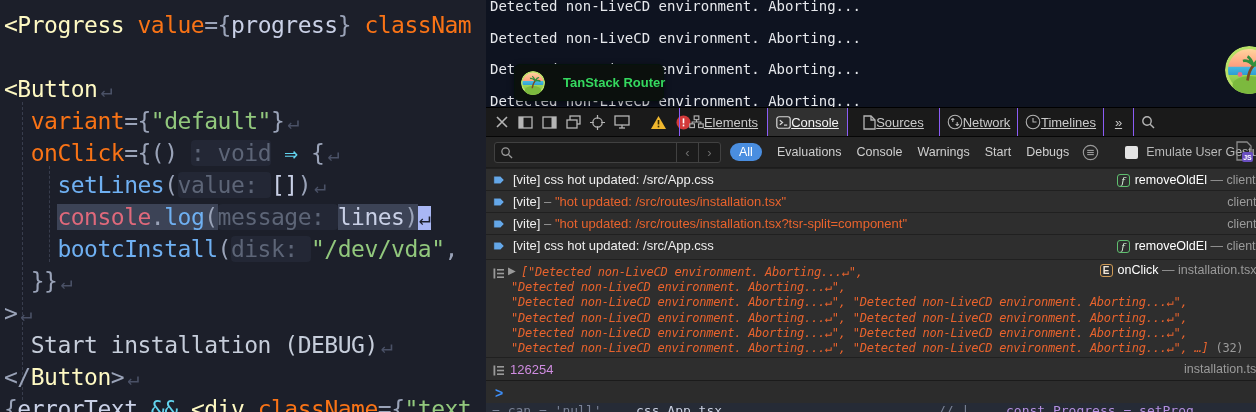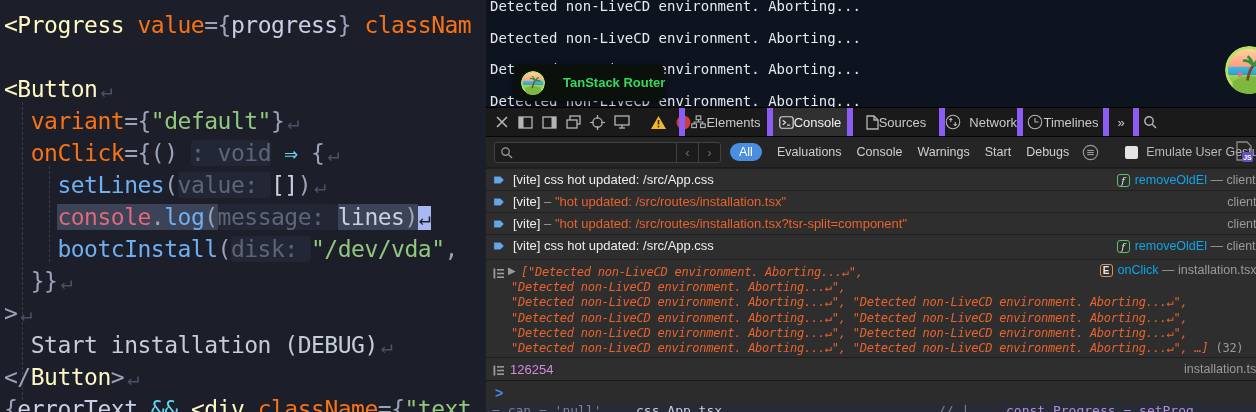--- a/index.html
+++ b/index.html
@@ -24,21 +24,21 @@
   .tooltip .tdiv{width:1px;height:23px;background:#262c28;margin:0 0 0 8px;}
   .tooltip .tlabel{color:#35d95f;font-size:13px;font-weight:700;margin-left:10px;white-space:nowrap;}
   .palm{border-radius:50%;overflow:hidden;flex:0 0 auto;}
   .favicon{position:absolute;left:739px;top:46px;width:48px;height:48px;}
   
   .devtools{position:absolute;left:0;top:107px;width:770px;height:296px;background:#2e2e2e;border-top:1px solid #000;box-sizing:border-box;}
   .tabbar{position:absolute;left:0;top:0;width:770px;height:29px;background:#1a1a1a;border-bottom:1px solid #060606;box-sizing:border-box;display:flex;align-items:stretch;}
   .tbicons{display:flex;align-items:center;gap:9px;padding:0 6px 0 9px;width:193px;box-sizing:border-box;}
   .tbicons svg{display:block}
   .tbsep{width:1px;height:18px;background:#3c3c3c;margin:0 1px;}
-  .tab{display:flex;align-items:center;justify-content:center;color:#c9c9c9;font-size:13px;border-left:6px solid #8b5cf6;box-sizing:border-box;cursor:default;}
+  .tab{display:flex;align-items:center;justify-content:center;color:#c9c9c9;font-size:13px;border-left:1px solid #8b5cf6;box-sizing:border-box;cursor:default;text-decoration:underline;}
   .tab.active{background:#303030;color:#f2f2f2;}
   .tab svg{display:block}
   .filterbar{position:absolute;left:0;top:29px;width:770px;height:31px;background:#252525;border-bottom:1px solid #1c1c1c;box-sizing:border-box;display:flex;align-items:center;}
   .searchwrap{margin-left:8px;width:252px;height:21px;background:#1b1b1b;border:1px solid #414141;border-radius:3px;display:flex;align-items:center;box-sizing:border-box;}
   .searchwrap input{flex:1;background:transparent;border:0;outline:none;color:#ddd;font-size:12px;min-width:0;}
   .navbtn{width:21px;height:21px;border-left:1px solid #414141;display:flex;align-items:center;justify-content:center;color:#6e6e6e;font-size:13px;}
   .pill{font-size:12.5px;color:#cfcfcf;margin-left:15px;white-space:nowrap;}
   .pill.selected{background:#4a8ee0;color:#fff;border-radius:10px;padding:2px 9px;margin-left:9px;}
   .gwrap{display:flex;align-items:center;margin-left:26px;}
   .gbox{width:13px;height:13px;background:#e4e4e4;border-radius:2px;margin-right:8px;}
@@ -49,21 +49,21 @@
   .rows{position:absolute;left:0;top:60px;width:770px;}
   .crow{position:relative;height:22px;background:#2e2e2e;border-top:1px solid #202020;box-sizing:border-box;display:flex;align-items:center;}
   .crow .cicon{margin:0 8px 0 6px;display:flex;}
   .ct-white{color:#ededed;font-size:13px;white-space:pre;}
   .ct-dim{color:#9b9b9b;font-size:13px;white-space:pre;}
   .ct-orange{color:#e8632d;font-size:13px;white-space:pre;}
   .cright{position:absolute;top:0;height:22px;display:flex;align-items:center;font-size:12.5px;color:#9b9b9b;white-space:pre;}
   .badge{display:inline-flex;align-items:center;justify-content:center;width:13px;height:13px;border-radius:3px;font-size:10px;margin-right:5px;box-sizing:border-box;}
   .badge-f{border:1px solid #5fbf6f;color:#d9f2dc;font-family:"DejaVu Serif",serif;font-style:italic;}
   .badge-e{border:1px solid #cf9a55;color:#f0e6d8;font-weight:700;}
-  .bwhite{color:#0ea5e9;text-align:center;}
+  .bwhite{color:#ffffff;text-align:center;}
   
   .arrayrow{position:absolute;left:0;top:151px;width:770px;height:98px;background:#2e2e2e;border-top:1px solid #202020;box-sizing:border-box;overflow:hidden;}
   .alog{position:absolute;left:0;top:5px;font-family:"DejaVu Sans Mono",monospace;font-style:italic;font-size:12px;letter-spacing:-0.25px;line-height:15.2px;color:#e8632d;white-space:pre;}
   .aline{padding-left:25px;}
   .aline.first{padding-left:35px;}
   .acount{color:#9b9b9b;font-style:normal;}
   .atri{position:absolute;left:22px;top:5px;color:#9a9a9a;font-size:10px;}
   .sicon{position:absolute;left:6px;top:6px;}
   .aright{position:absolute;top:3px;display:flex;align-items:center;font-size:12.5px;color:#9b9b9b;white-space:pre;}
   
@@ -215,21 +215,21 @@
             </div>
             <div class="tab" style="width: 92px;">
               <span>
                 <svg width="13" height="15" viewBox="0 0 13 15">
                   <path d="M1,1 h7 l4,4 v9 h-11 z" fill="none" stroke="#b5b5b5" stroke-width="1.3"></path>
                   <path d="M8,1 v4 h4" fill="none" stroke="#b5b5b5" stroke-width="1.3"></path>
                 </svg>
               </span>
               <span class="tab-label">Sources</span>
             </div>
-            <div class="tab" style="width: 78px; justify-content: space-between;">
+            <div class="tab" style="width: 78px;">
               <span>
                 <svg width="16" height="16" viewBox="0 0 18 18">
                   <circle cx="9" cy="9" r="7.6" fill="none" stroke="#b5b5b5" stroke-width="1.2"></circle>
                   <path d="M6.5,9 V5 M6.5,5 l-1.7,1.7 M6.5,5 l1.7,1.7" stroke="#b5b5b5" stroke-width="1.2" fill="none"></path>
                   <path d="M11.5,9 V13 M11.5,13 l-1.7,-1.7 M11.5,13 l1.7,-1.7" stroke="#b5b5b5" stroke-width="1.2" fill="none"></path>
                 </svg>
               </span>
               <span class="tab-label">Network</span>
             </div>
             <div class="tab" style="width: 86px;">

